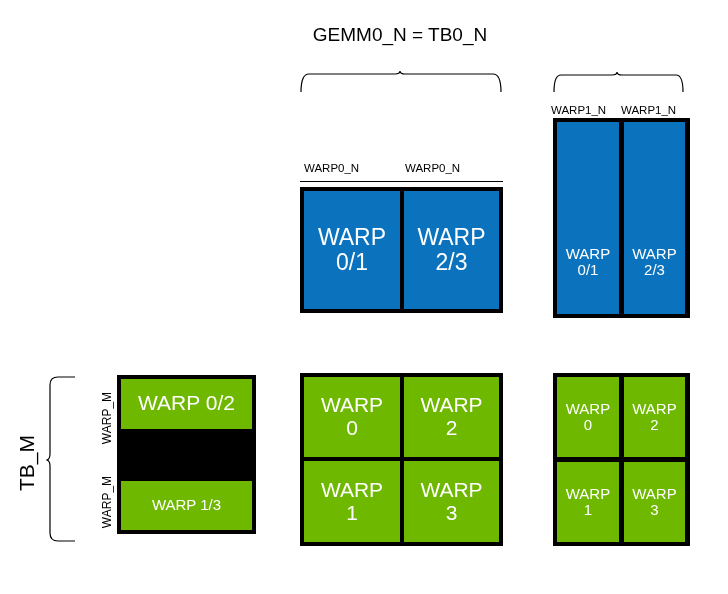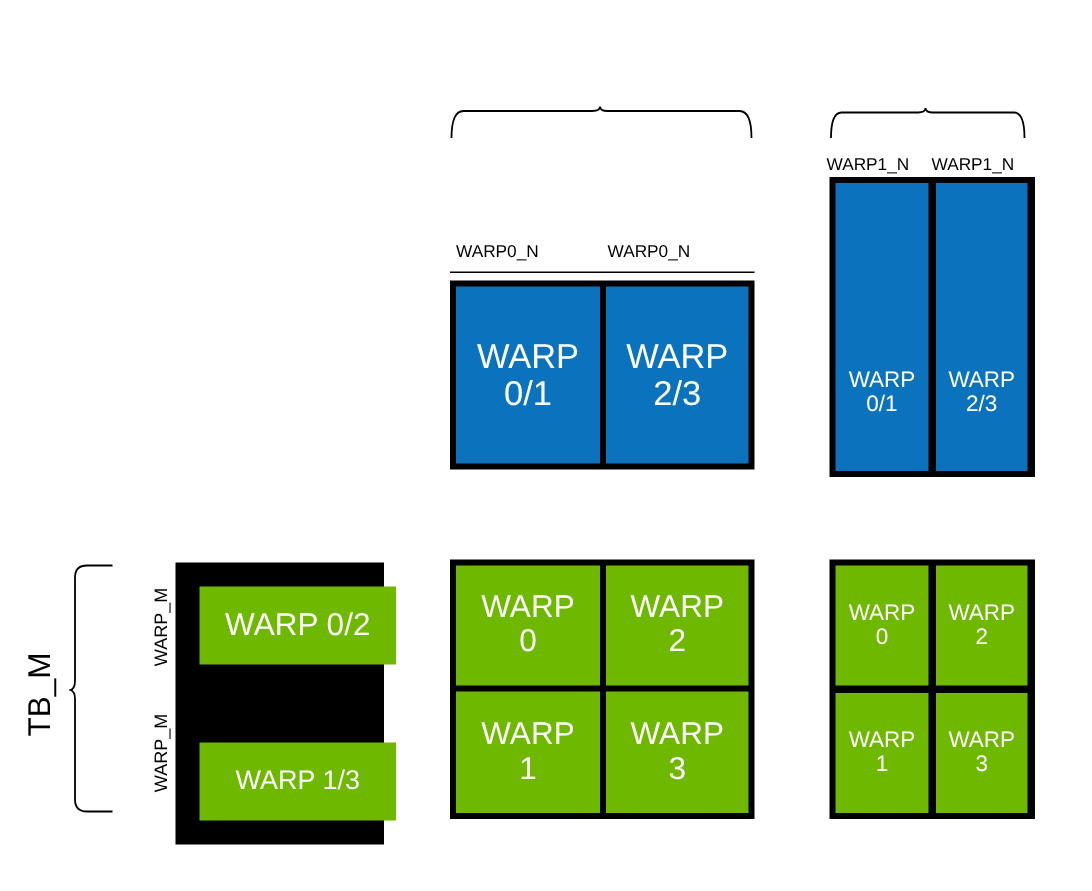--- a/index.html
+++ b/index.html
@@ -90,20 +90,21 @@
   }
 
   
   .brace path { fill: none; stroke: #000000; stroke-width: 1.2; }
 </style>
 </head>
 <body>
 
 <div class="canvas">
 
+  <div class="abs heading" style="left:292px; top:22px; width:216px;">GEMM0_N = TB0_N</div>
 
   <svg class="abs brace" width="210" height="28" style="left:297px; top:68px;">
     <path d="M 4 24 Q 4 6 12 6 L 98 6 Q 103 6 103 3 Q 103 6 108 6 L 196 6 Q 204 6 204 24"></path>
   </svg>
 
 
   <svg class="abs brace" width="142" height="26" style="left:550px; top:69px;">
     <path d="M 4 23 Q 4 6 11 6 L 62 6 Q 67 6 67 3 Q 67 6 72 6 L 126 6 Q 133 6 133 23"></path>
   </svg>
 
@@ -134,23 +135,23 @@
 
   <div class="abs rot-label-big" style="left:-22px; top:450px; width:100px; height:26px;">TB_M</div>
 
   <svg class="abs brace" width="34" height="172" style="left:46px; top:374px;">
     <path d="M 29 3 L 12 3 Q 4 3 4 11 L 4 80 Q 4 85 1 86 Q 4 87 4 92 L 4 159 Q 4 167 12 167 L 29 167"></path>
   </svg>
 
   <div class="abs rot-label" style="left:68px; top:410px; width:80px; height:16px;">WARP_M</div>
   <div class="abs rot-label" style="left:68px; top:494px; width:80px; height:16px;">WARP_M</div>
 
-  <div class="abs grp col" style="left:117px; top:375px; width:139px; height:188px; padding:16px; gap:4px;">
+  <div class="abs grp col" style="left:117px; top:375px; width:139px; height:159px; padding:4px; gap:4px;">
     <div class="cell green" style="width:131px; height:79px; font-size:21px;">WARP 0/2</div>
-    <div class="cell green" style="width:131px; height:79px; font-size:18px;margin-top:48px;">WARP 1/3</div>
+    <div class="cell green" style="width:131px; height:79px; font-size:15px;margin-top:48px;">WARP 1/3</div>
   </div>
 
   <div class="abs grp" style="left:300px; top:373px; width:203px; height:173px; padding:4px; gap:4px; flex-wrap:wrap;">
     <div class="cell green" style="width:96px; height:80px; font-size:21px;">WARP
 0</div>
     <div class="cell green" style="width:95px; height:80px; font-size:21px;">WARP
 2</div>
     <div class="cell green" style="width:96px; height:81px; font-size:21px;">WARP
 1</div>
     <div class="cell green" style="width:95px; height:81px; font-size:21px;">WARP

